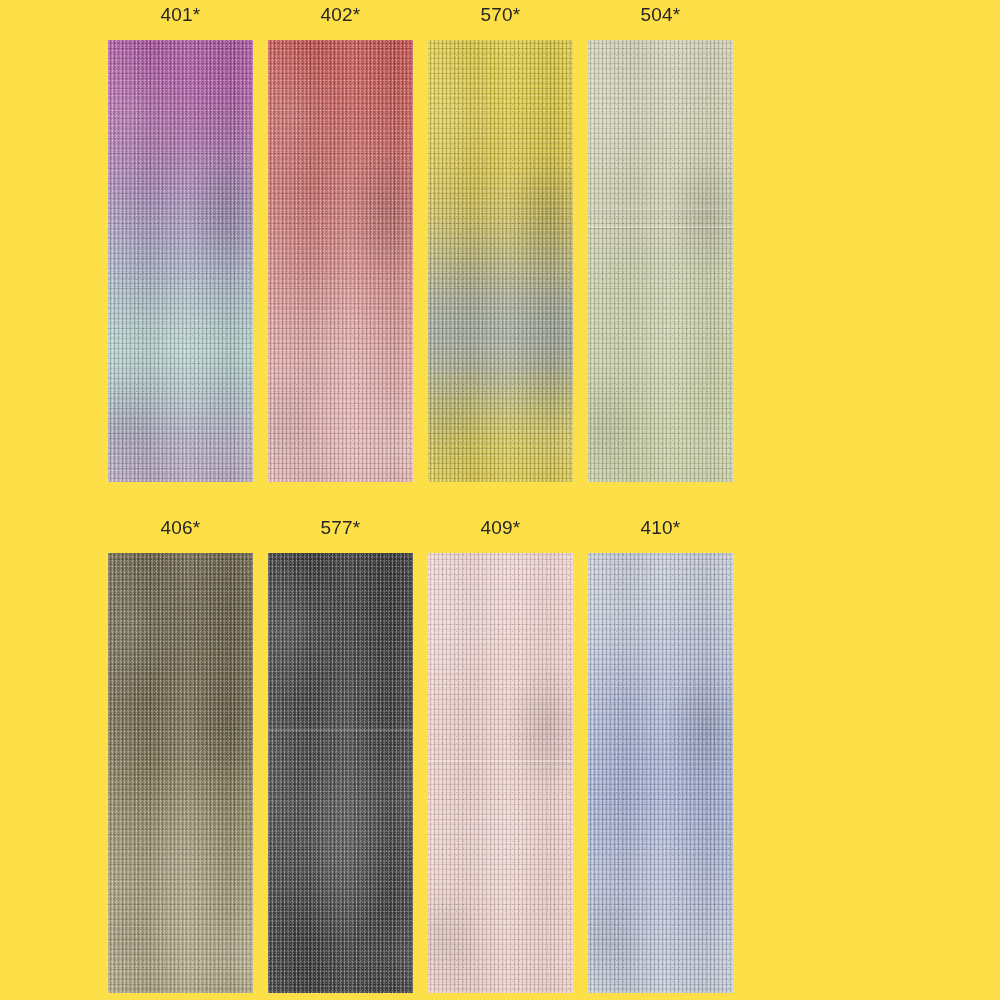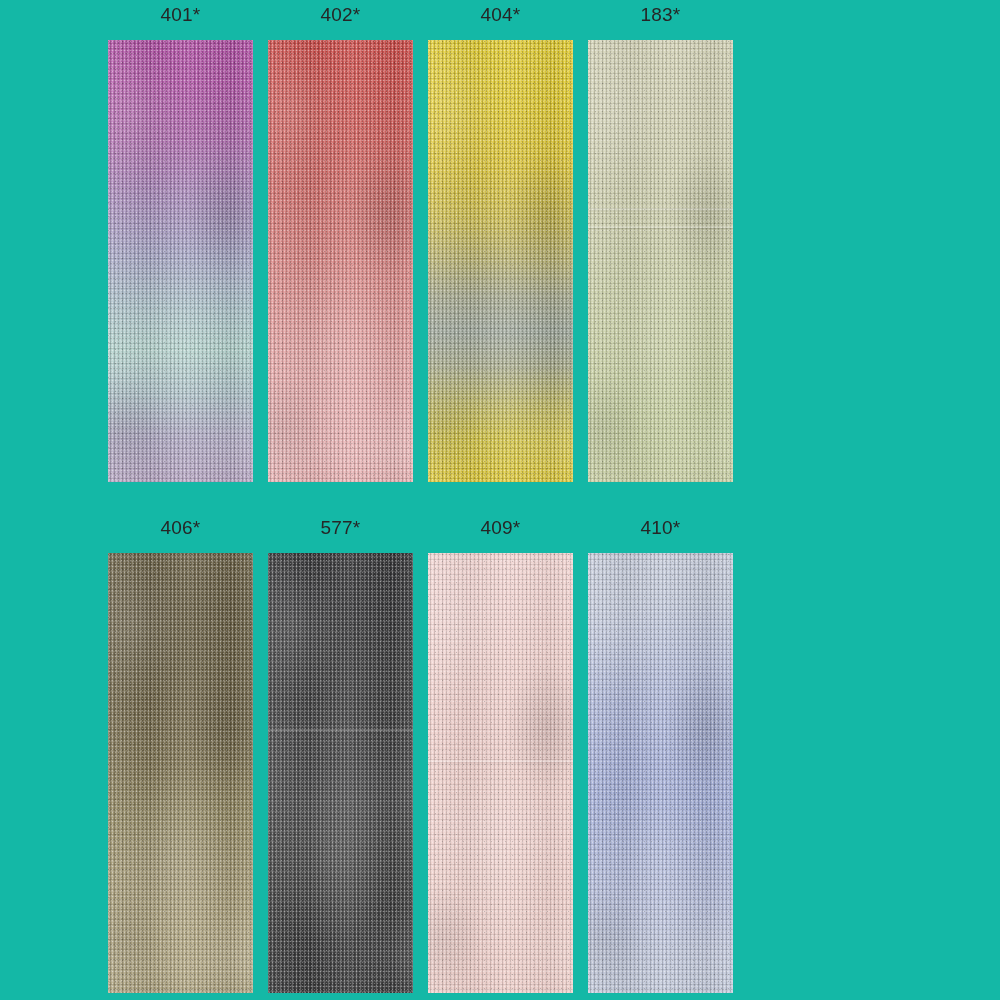--- a/index.html
+++ b/index.html
@@ -13,21 +13,21 @@
     height: 1000px;
     font-family: "Liberation Sans", sans-serif;
     -webkit-font-smoothing: antialiased;
     overflow: hidden;
   }
 
   #swatch-sheet {
     position: relative;
     width: 1000px;
     height: 1000px;
-    background: #14b8a6;
+    background: #fde047;
   }
 
   .swatch-row {
     position: absolute;
     left: 0;
     width: 1000px;
     display: flex;
     flex-direction: row;
     justify-content: flex-start;
     padding-left: 108px;
@@ -165,31 +165,31 @@
         <div class="swatch-label">402*</div>
         <div class="swatch-chip">
           <div class="chip-base" style="background: linear-gradient(rgb(205, 77, 74) 0%, rgb(207, 83, 80) 8%, rgb(208, 94, 91) 20%, rgb(210, 111, 108) 34%, rgb(216, 129, 127) 47%, rgb(223, 148, 147) 60%, rgb(229, 165, 165) 72%, rgb(233, 176, 177) 84%, rgb(234, 182, 183) 94%, rgb(232, 177, 178) 100%);"></div>
           <div class="chip-cross" style="background: linear-gradient(90deg, rgba(255, 255, 255, 0.09) 0%, rgba(0, 0, 0, 0.05) 30%, rgba(255, 255, 255, 0.07) 58%, rgba(0, 0, 0, 0.05) 88%, rgba(255, 255, 255, 0.04) 100%);"></div>
           <div class="chip-mottle"></div>
           <div class="chip-weave" style="opacity: 1;"></div>
           <div class="chip-noise"></div>
         </div>
       </div>
       <div class="swatch-cell">
-        <div class="swatch-label">404*</div>
+        <div class="swatch-label">570*</div>
         <div class="swatch-chip">
           <div class="chip-base" style="background: linear-gradient(rgb(226, 205, 51) 0%, rgb(225, 203, 51) 14%, rgb(220, 197, 58) 28%, rgb(207, 191, 82) 40%, rgb(185, 179, 116) 50%, rgb(166, 169, 142) 58%, rgb(157, 166, 154) 66%, rgb(168, 171, 138) 74%, rgb(191, 185, 104) 82%, rgb(211, 197, 74) 90%, rgb(222, 201, 58) 100%);"></div>
           <div class="chip-cross" style="background: linear-gradient(90deg, rgba(255, 255, 255, 0.1) 0%, rgba(0, 0, 0, 0.05) 30%, rgba(255, 255, 255, 0.07) 56%, rgba(0, 0, 0, 0.06) 86%, rgba(255, 255, 255, 0.04) 100%);"></div>
           <div class="chip-mottle"></div>
           <div class="chip-weave" style="opacity: 1;"></div>
           <div class="chip-noise"></div>
         </div>
       </div>
       <div class="swatch-cell">
-        <div class="swatch-label">183*</div>
+        <div class="swatch-label">504*</div>
         <div class="swatch-chip">
           <div class="chip-base" style="background: linear-gradient(rgb(211, 210, 182) 0%, rgb(210, 209, 180) 14%, rgb(208, 208, 177) 28%, rgb(205, 207, 173) 42%, rgb(202, 207, 168) 56%, rgb(200, 207, 164) 70%, rgb(198, 207, 161) 84%, rgb(199, 207, 162) 94%, rgb(201, 207, 164) 100%);"></div>
           <div class="chip-cross" style="background: linear-gradient(90deg, rgba(255, 255, 255, 0.08) 0%, rgba(0, 0, 0, 0.04) 30%, rgba(255, 255, 255, 0.06) 58%, rgba(0, 0, 0, 0.04) 86%, rgba(255, 255, 255, 0.04) 100%);"></div>
           <div class="chip-mottle"></div>
           <div class="chip-weave" style="opacity: 0.9;"></div>
           <div class="chip-noise"></div>
           <div class="chip-creases">
             <i style="top: 38%;"></i>
             <i style="top: 42%;"></i>
           </div>

